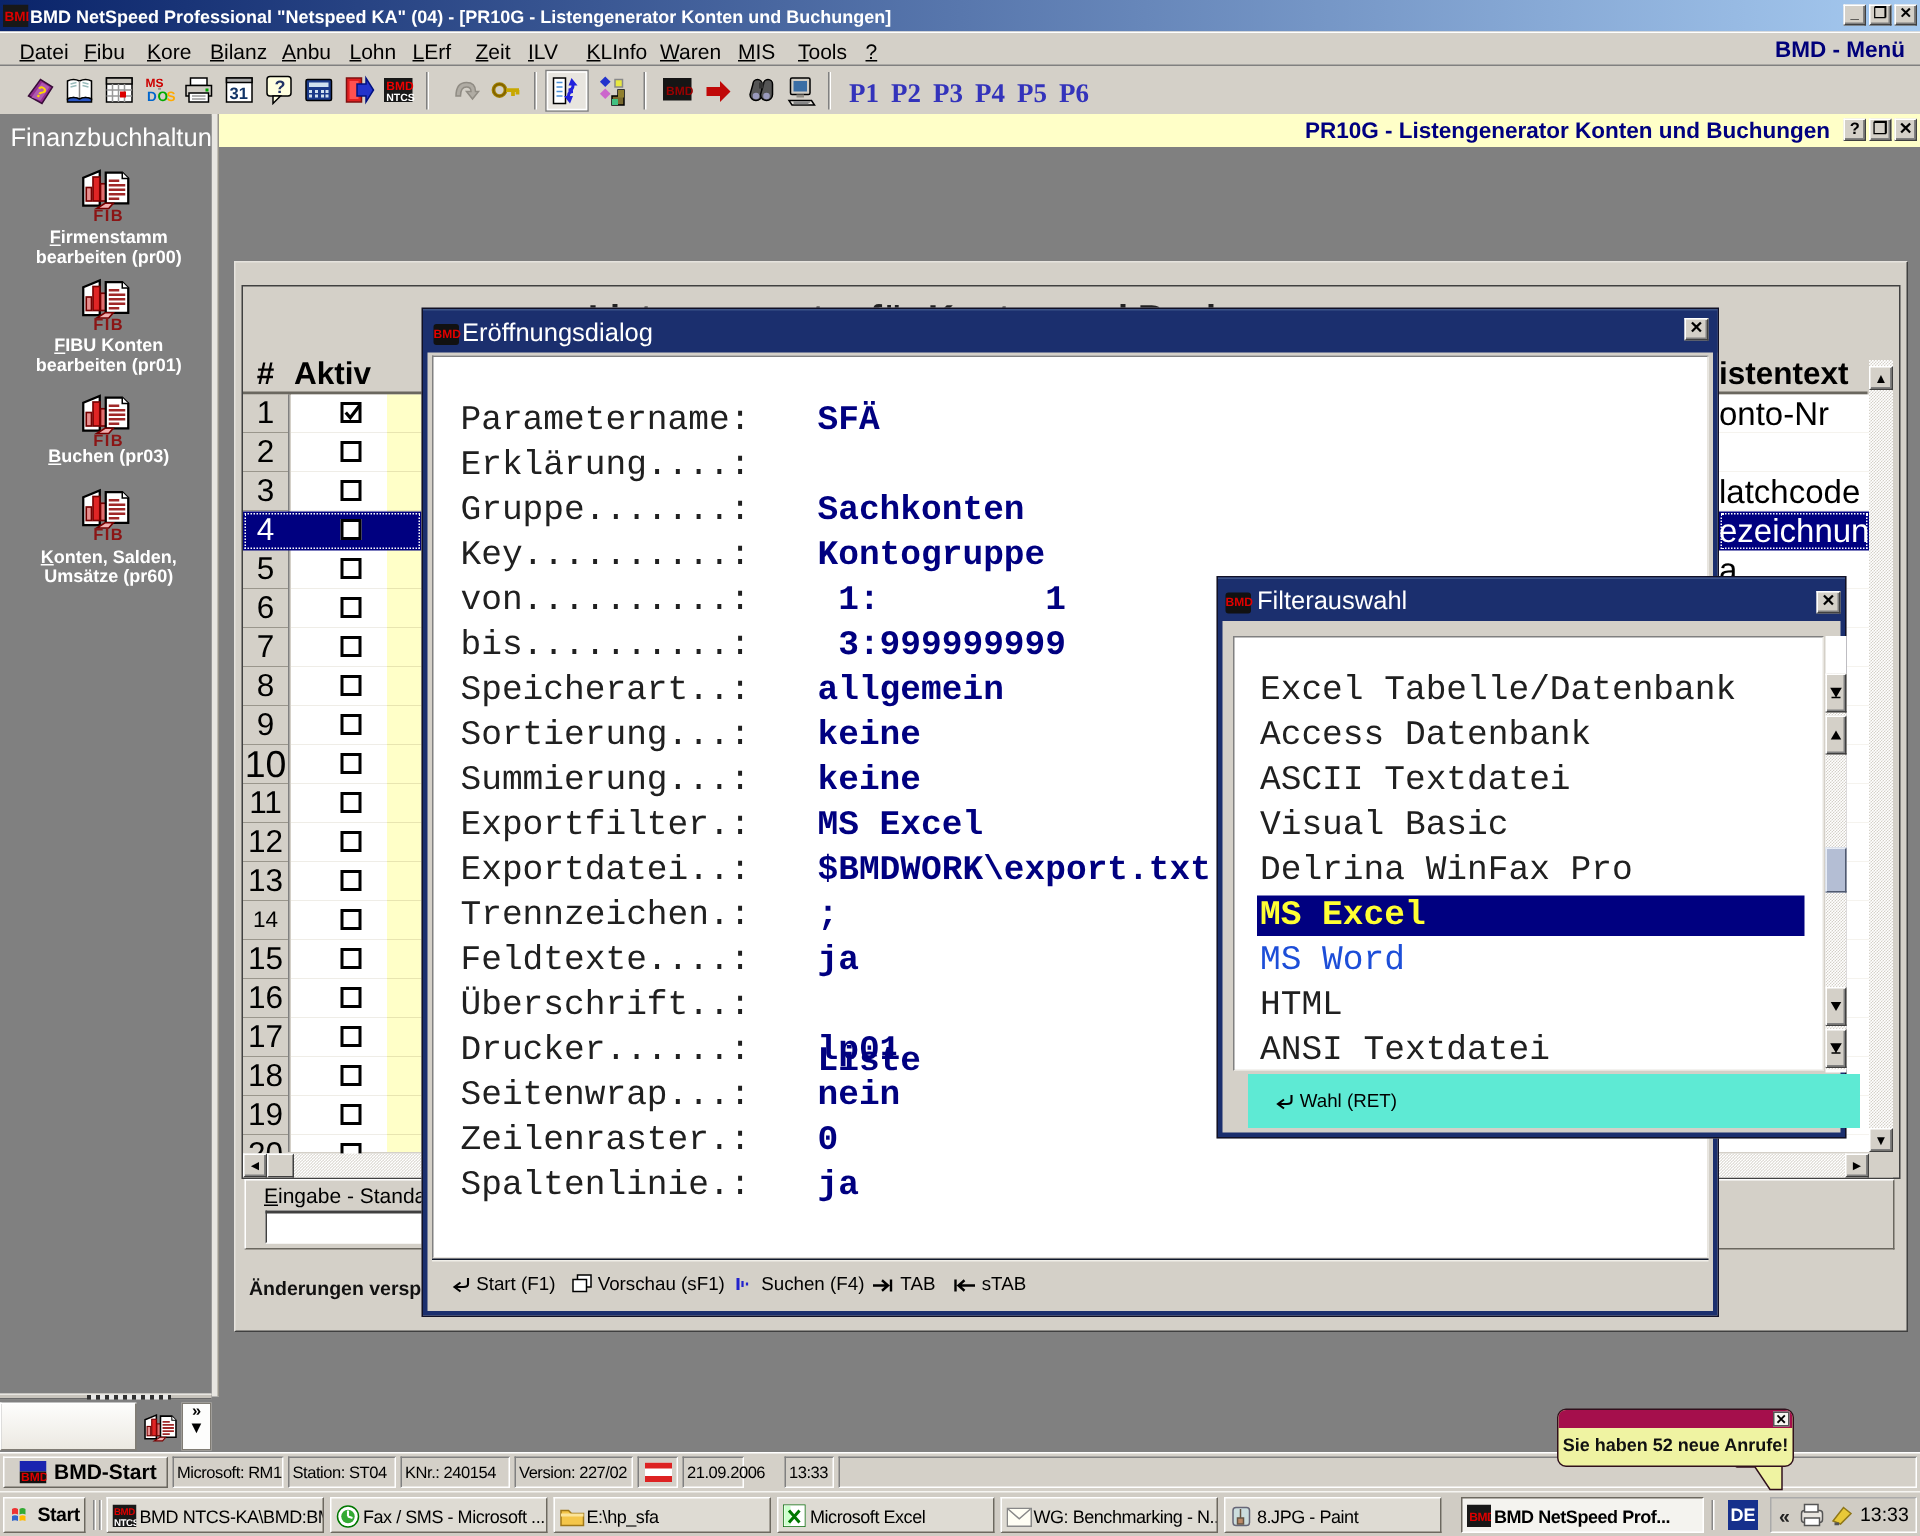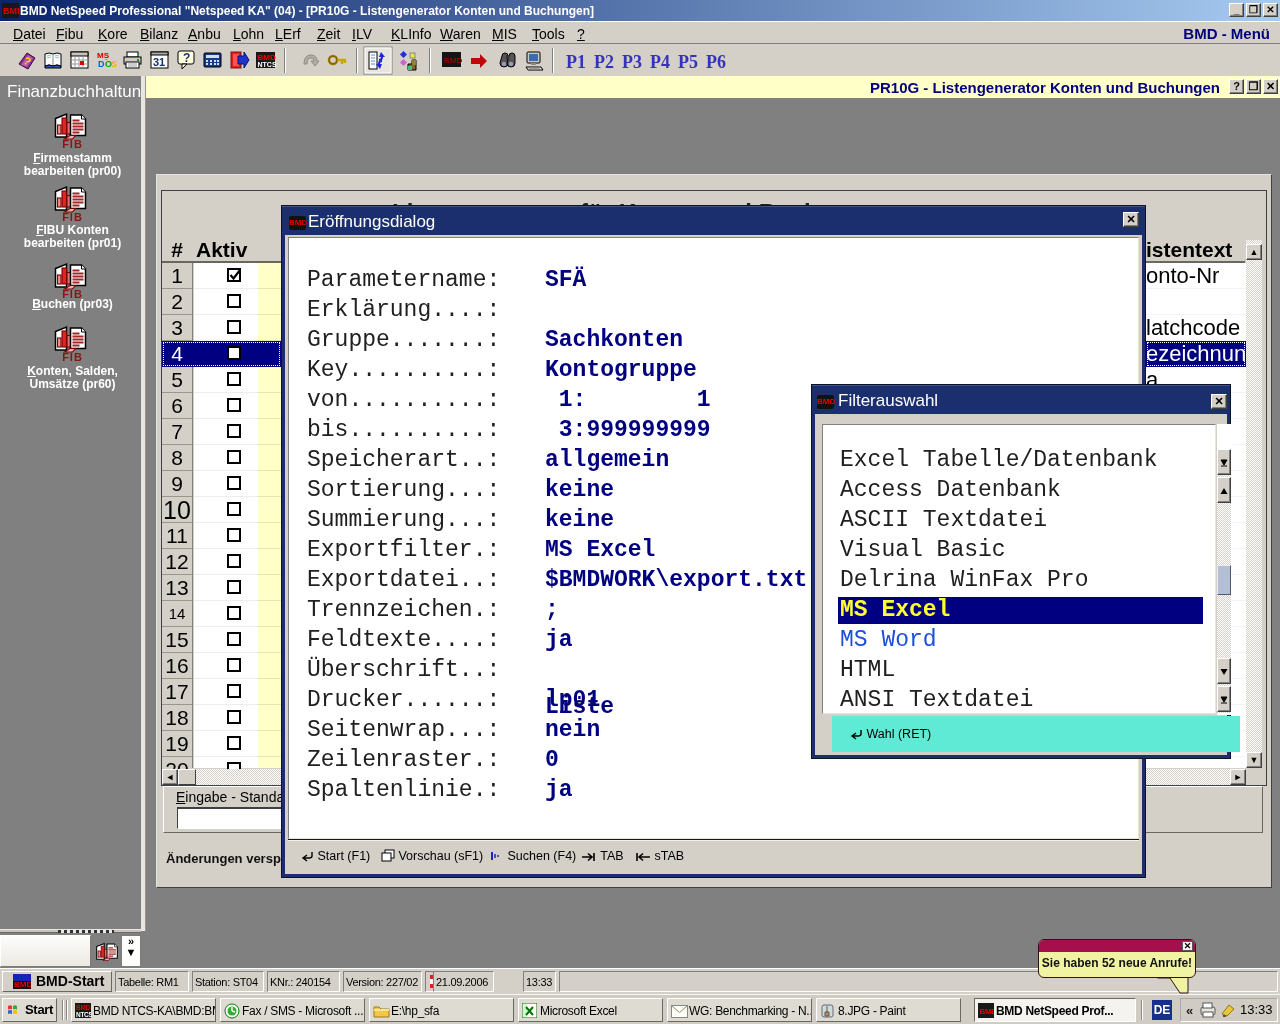--- a/index.html
+++ b/index.html
@@ -509,32 +509,32 @@
 </div>
 
 <div class="abs" id="statusbar" style="z-index:30;">
   <div class="abs" style="left:2px;top:2px;width:110px;height:21px;background:#d4d0c8;border:1px solid;border-color:#fff #6a675f #6a675f #fff;"></div>
   <svg class="abs" style="left:13px;top:5px;" width="18" height="15">
       <rect width="18" height="7" fill="#1a24b0"></rect>
       <rect y="7" width="18" height="8" fill="#111"></rect>
       <text x="1" y="13" font-size="8" font-weight="bold" fill="#d00" font-family="Liberation Sans">BMD</text>
     </svg>
   <div class="abs" style="left:36px;top:4px;font-size:14px;font-weight:bold;">BMD-Start</div>
-  <div class="spanel" style="left:115px;width:74px;">Tabelle: RM1</div>
+  <div class="spanel" style="left:115px;width:74px;">Microsoft: RM1</div>
   <div class="spanel" style="left:192px;width:72px;">Station: ST04</div>
   <div class="spanel" style="left:267px;width:73px;">KNr.: 240154</div>
   <div class="spanel" style="left:343px;width:79px;">Version: 227/02</div>
   <div class="spanel" style="left:425px;width:27px;">
       <svg class="abs" style="left:4px;top:3px;" width="18" height="13">
         <rect width="18" height="13" fill="#fff"></rect>
         <rect width="18" height="4" fill="#d22"></rect>
         <rect y="9" width="18" height="4" fill="#d22"></rect>
       </svg>
     </div>
-  <div class="spanel" style="left:433px;width:61px;">21.09.2006</div>
+  <div class="spanel" style="left:455px;width:41px;">21.09.2006</div>
   <div class="spanel" style="left:523px;width:33px;">13:33</div>
   <div class="spanel" style="left:559px;width:719px;"></div>
 </div>
 
 <div class="abs" id="taskbar" style="z-index:30;">
   <div class="task" style="left:2px;top:3px;width:55px;font-weight:bold;">
     <svg class="abs" style="left:4px;top:4px;" width="15" height="14" viewBox="0 0 15 14">
         <path d="M1,3 Q3,1.6 5,3 L5,6.6 Q3,5.6 1,6.6 Z" fill="#e33"></path>
         <path d="M6,3 Q8,1.6 10,3 L10,6.6 Q8,5.6 6,6.6 Z" fill="#3a3"></path>
         <path d="M1,7.6 Q3,6.6 5,7.6 L5,11 Q3,10 1,11 Z" fill="#36c"></path>

